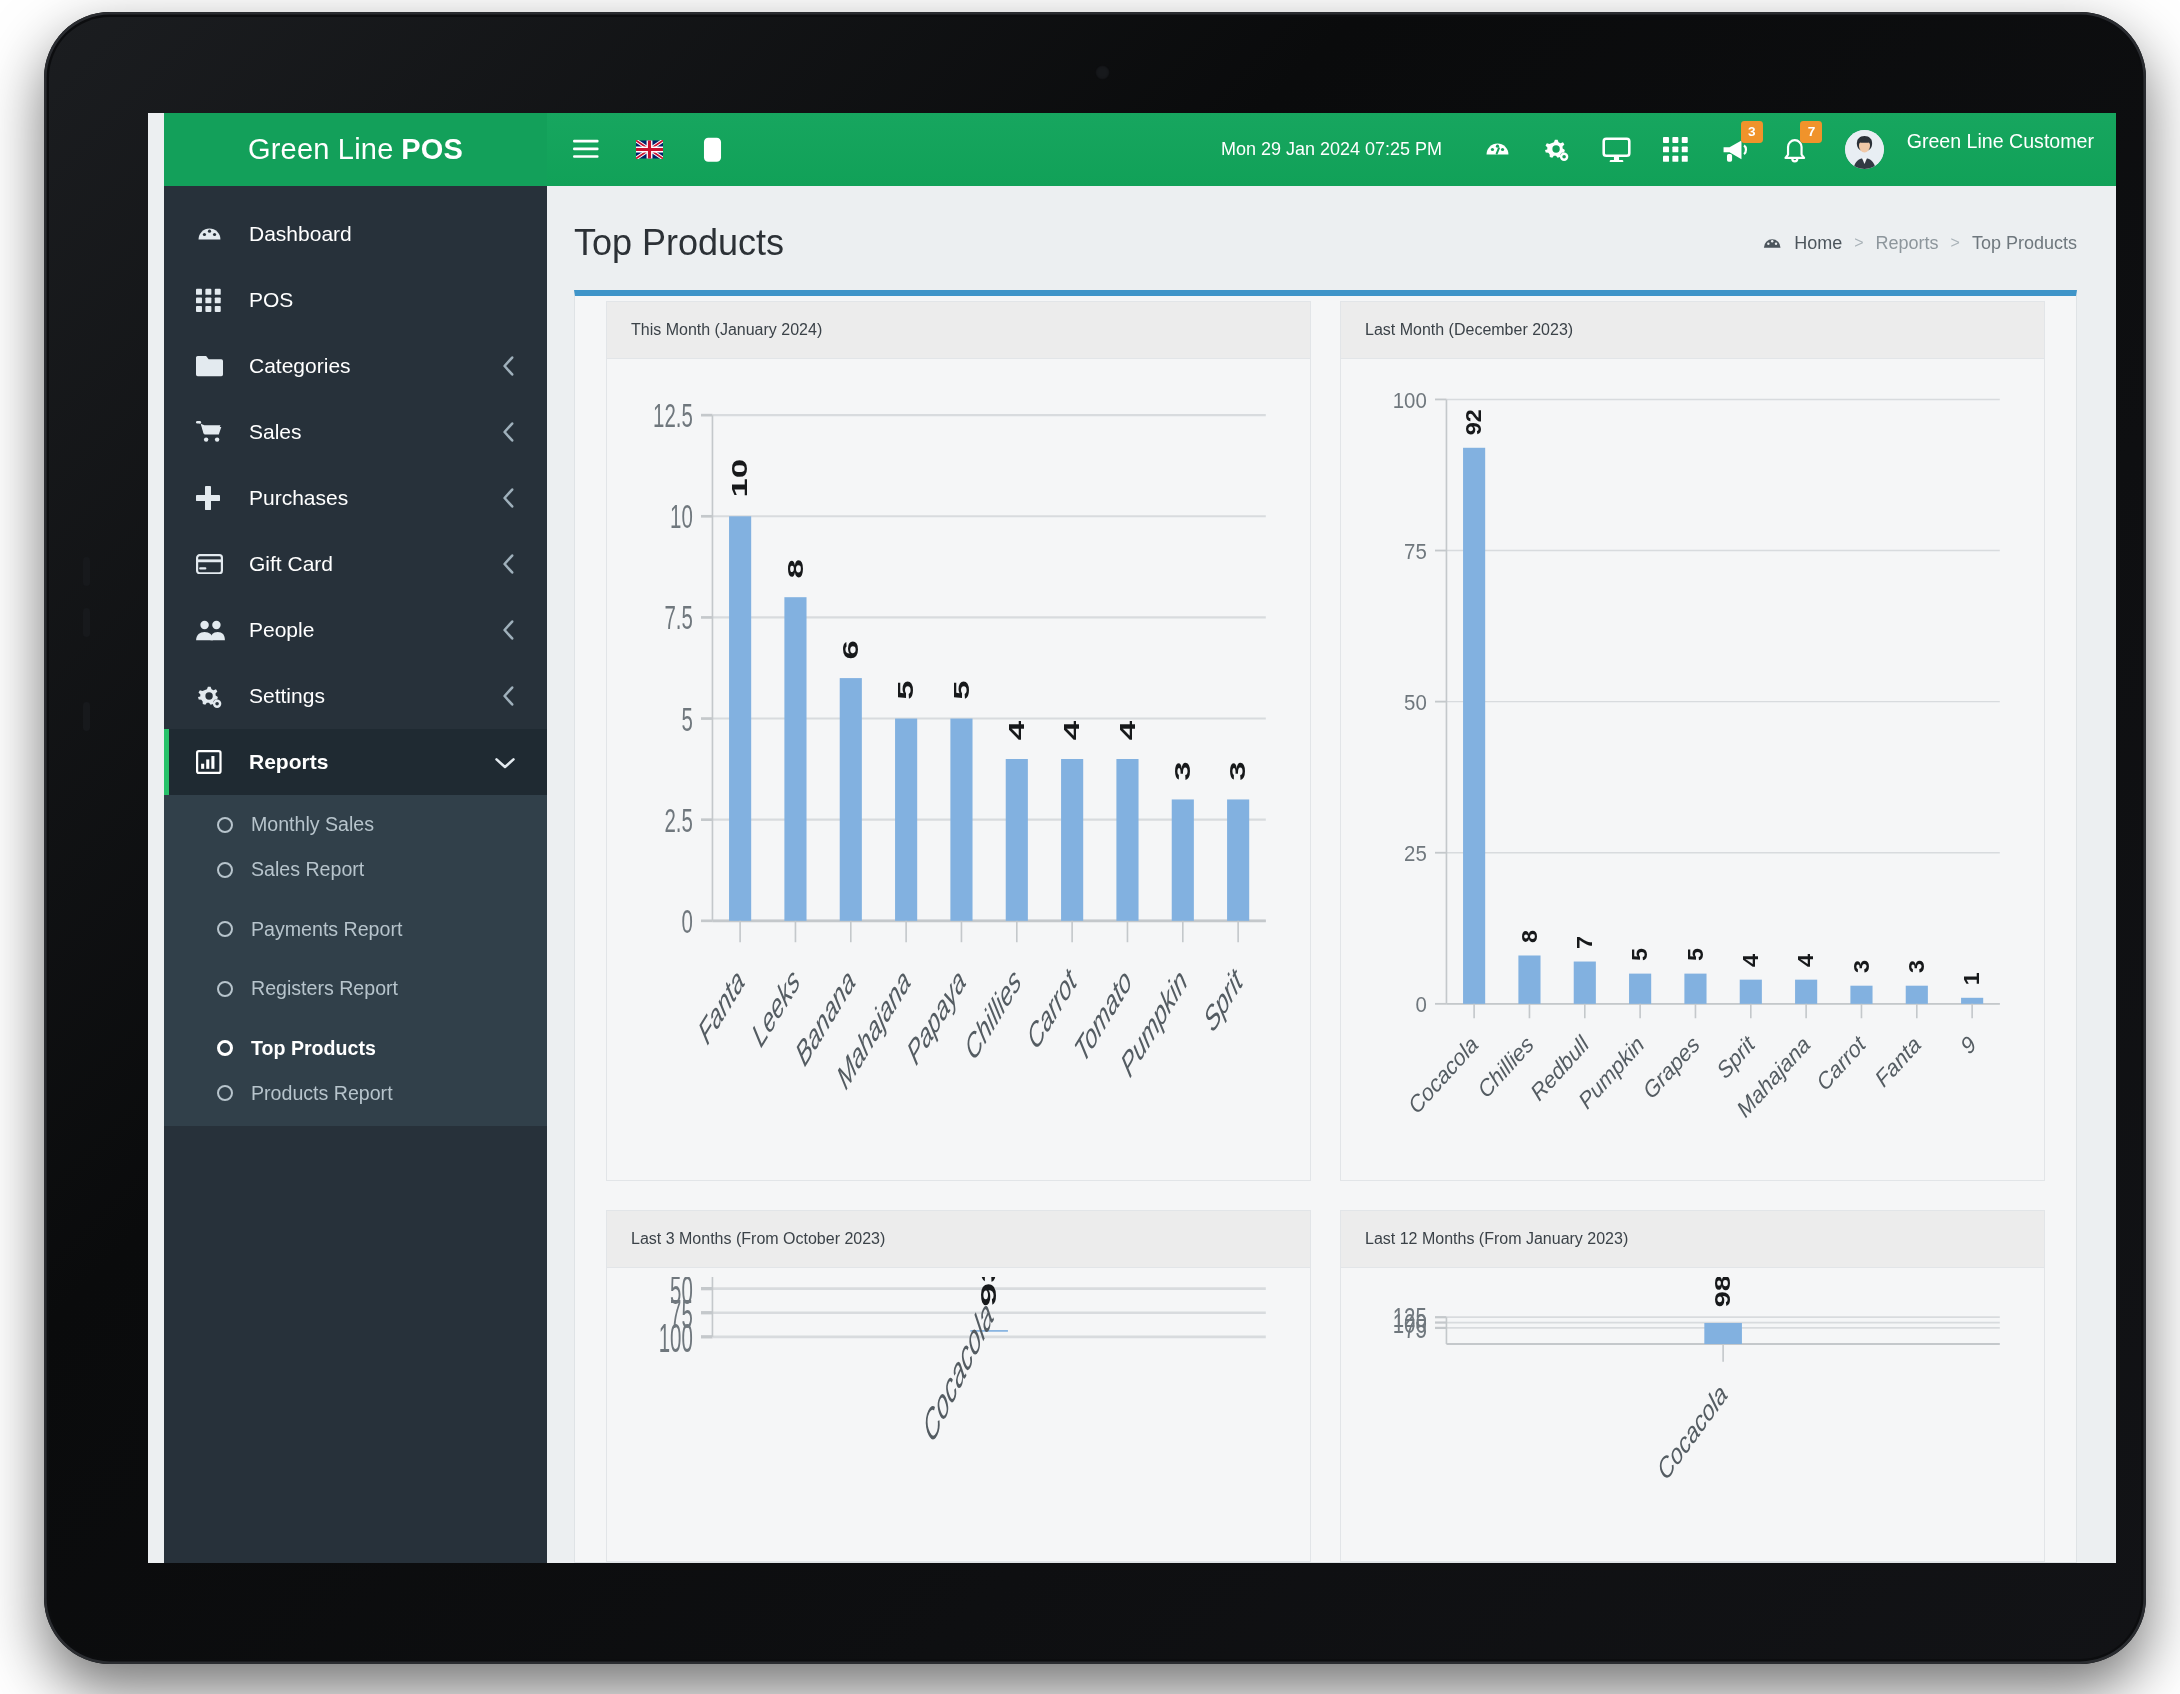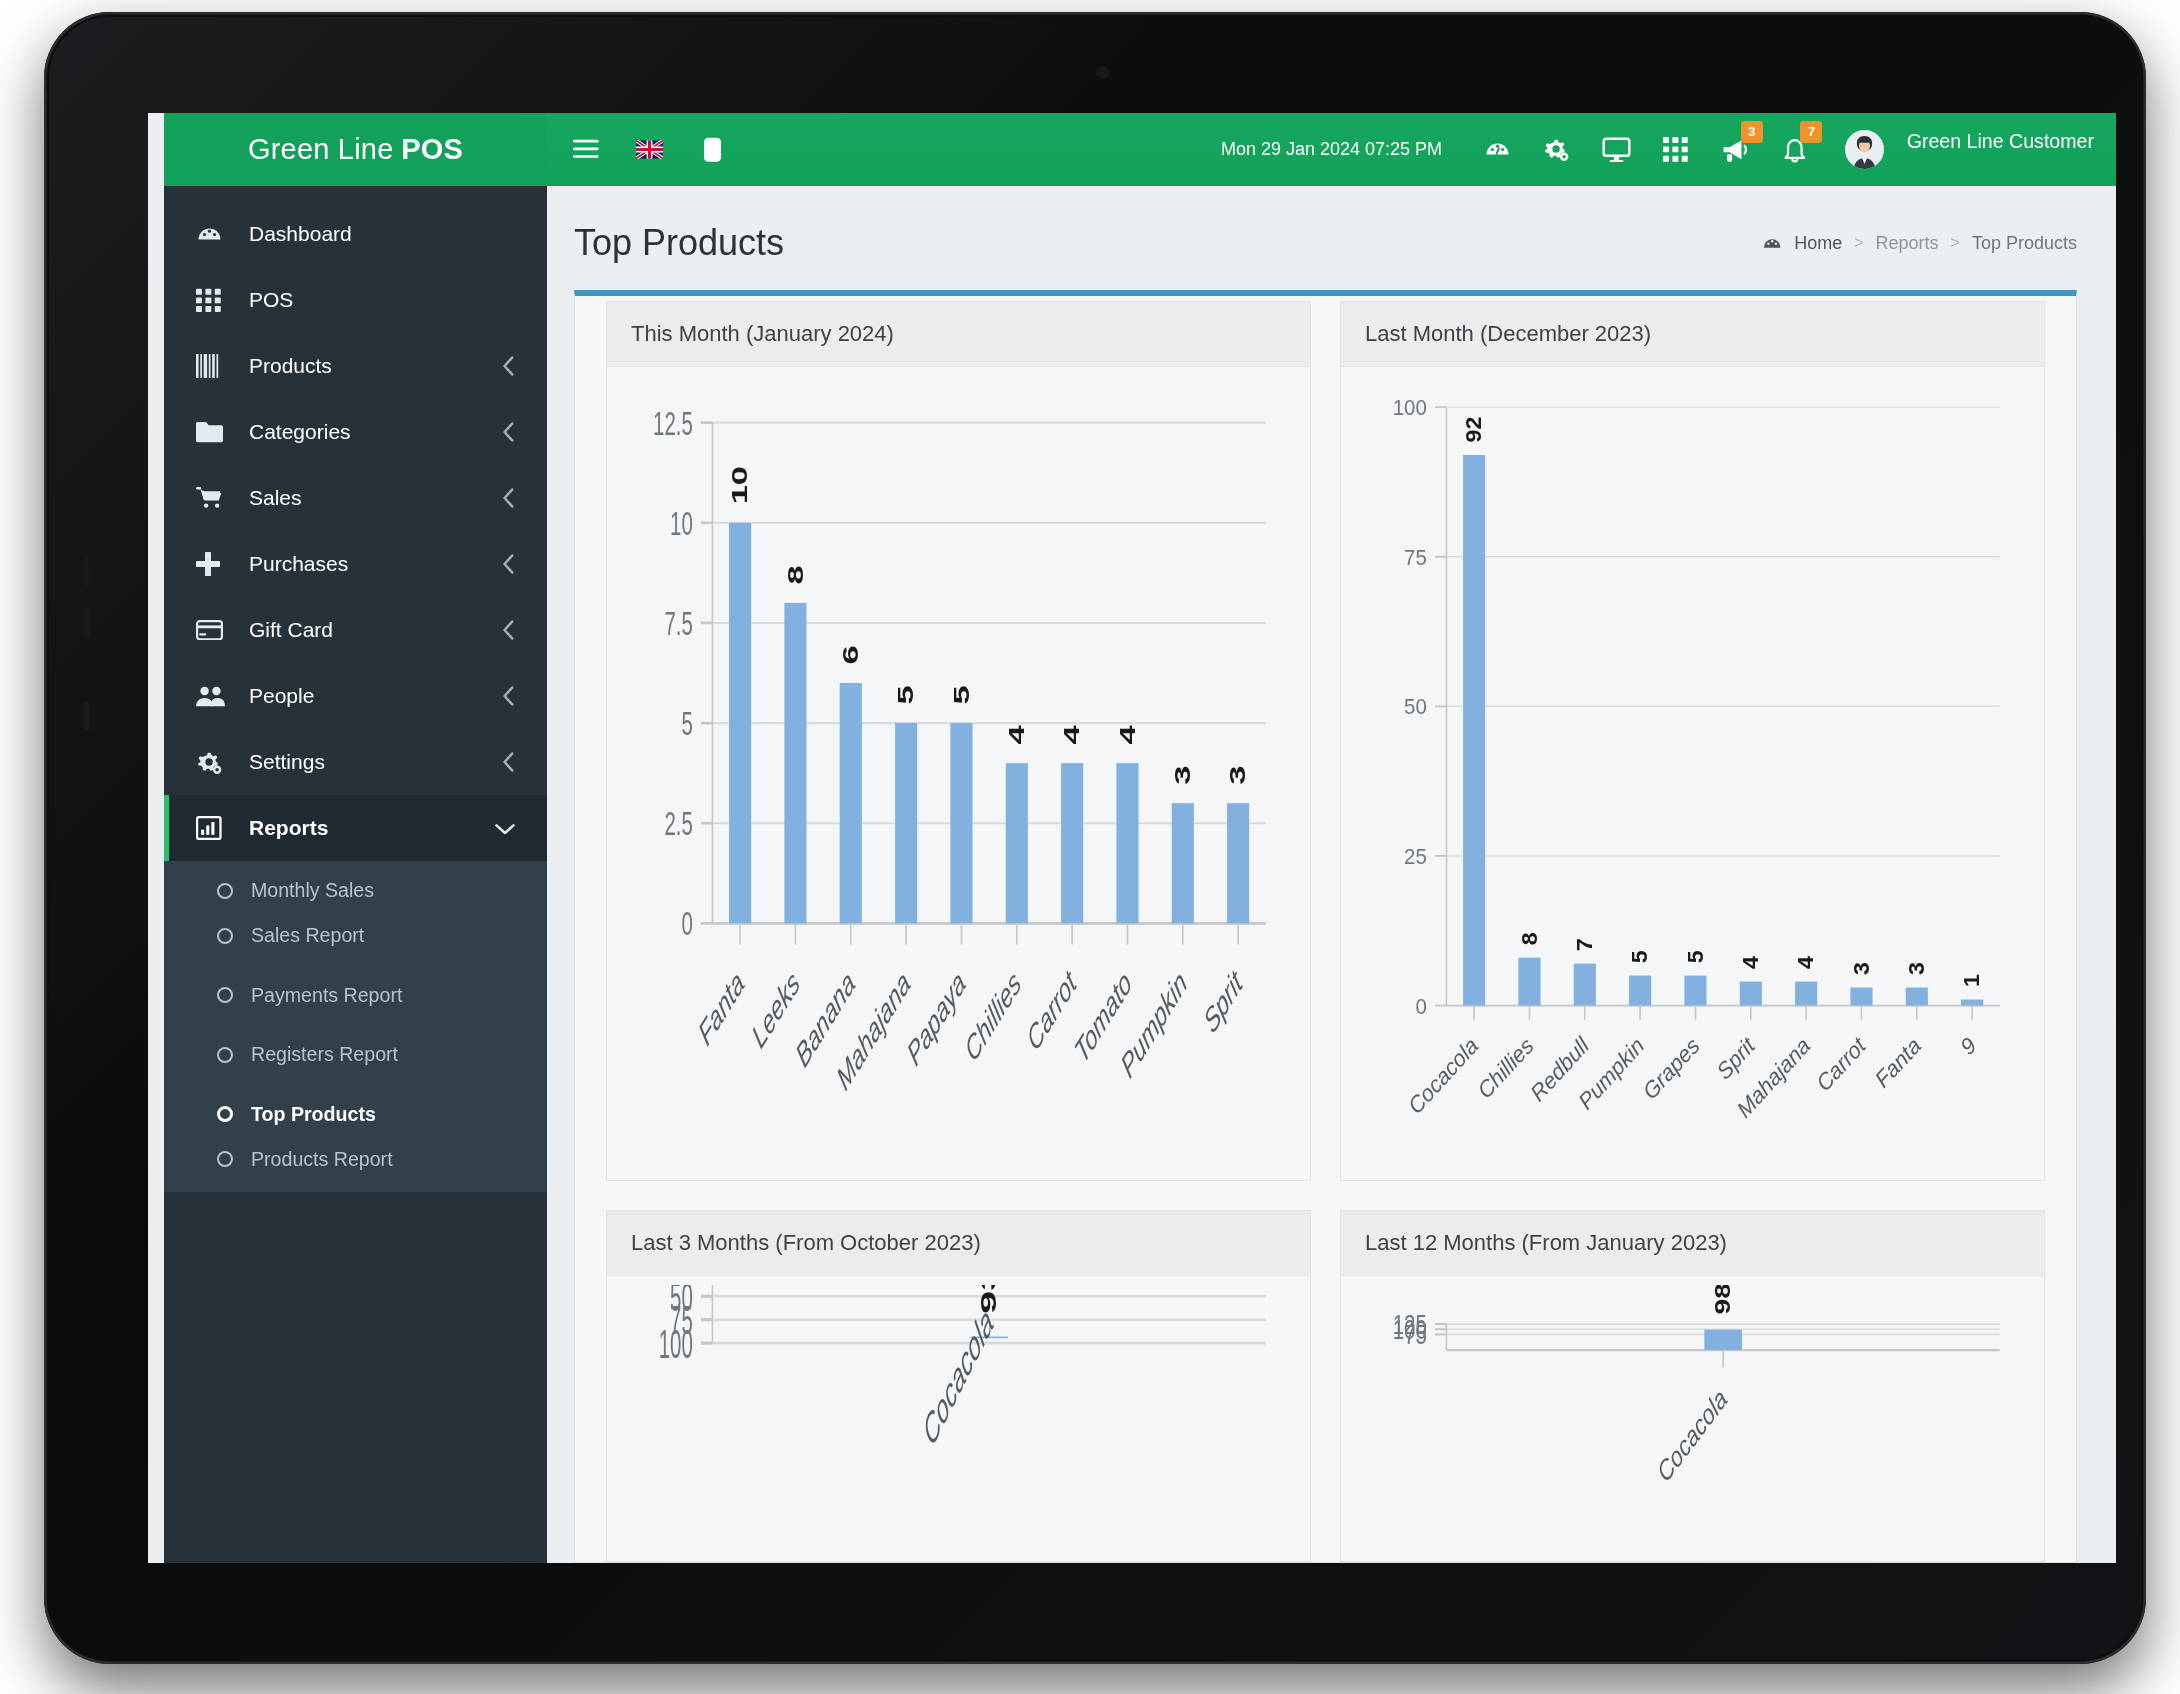--- a/index.html
+++ b/index.html
@@ -176,21 +176,21 @@
   .chart-card {
     background: #f5f6f7;
     border: 0.9px solid #e2e5e8;
     display: flex; flex-direction: column;
     min-height: 0;
   }
   .chart-card-head {
     background: #ececec;
     border-bottom: 0.9px solid #e2e5e8;
     padding: 19px 24px;
-    font-size: 22px; color: #3b4248;
+    font-size: 16px; color: #3b4248;
   }
   .chart-card-body { flex: 1; min-height: 0; padding: 8.5px 12px 5.1px 8.5px; }
   .chart-card-body svg { width: 100%; height: 100%; display: block; }
 
   .grid-line { stroke: #d8dbde; stroke-width: 1.6; }
   .axis-line { stroke: #c4c8cb; stroke-width: 2; }
   .tick-line { stroke: #c4c8cb; stroke-width: 2; }
   .ytick-text { fill: #6f777d; font-size: 25px; font-family: "Liberation Sans", sans-serif; }
   .bar-value { fill: #17191b; font-size: 26px; font-weight: 700; font-family: "Liberation Sans", sans-serif; }
   .cat-text { fill: #545c62; font-size: 26px; font-family: "Liberation Sans", sans-serif; font-style: italic; }
@@ -337,38 +337,20 @@
                   <rect x="11" y="11" width="7" height="7" rx="1"></rect>
                   <rect x="22" y="11" width="7" height="7" rx="1"></rect>
                 <rect x="0" y="21" width="7" height="7" rx="1"></rect>
                   <rect x="11" y="21" width="7" height="7" rx="1"></rect>
                   <rect x="22" y="21" width="7" height="7" rx="1"></rect>
               </svg>
             </span>
             <span class="mi-label">POS</span>
           </div>
 
-          <div class="menu-item">
-            <span class="mi-icon">
-              <svg width="25.6" height="24" viewBox="0 0 30 28" fill="#e3eaef">
-                <rect x="0" y="0" width="3" height="28"></rect>
-                  <rect x="5" y="0" width="2" height="28"></rect>
-                <rect x="9" y="0" width="4" height="28"></rect>
-                  <rect x="15" y="0" width="2" height="28"></rect>
-                <rect x="19" y="0" width="3" height="28"></rect>
-                  <rect x="24" y="0" width="2" height="28"></rect>
-              </svg>
-            </span>
-            <span class="mi-label">Products</span>
-            <span class="mi-caret">
-              <svg width="13.6" height="22" viewBox="0 0 16 26" fill="none" stroke="#9fb0bb" stroke-width="3" stroke-linecap="round" stroke-linejoin="round">
-                  <path d="M12 3L3 13l9 10"></path>
-                </svg>
-            </span>
-          </div>
 
           <div class="menu-item">
             <span class="mi-icon">
               <svg width="27" height="22" viewBox="0 0 32 26" fill="#e3eaef">
                   <path d="M0 3a2 2 0 0 1 2-2h10l3 4h15a2 2 0 0 1 2 2v16a2 2 0 0 1-2 2H2a2 2 0 0 1-2-2z"></path>
                 </svg>
             </span>
             <span class="mi-label">Categories</span>
             <span class="mi-caret">
               <svg width="13.6" height="22" viewBox="0 0 16 26" fill="none" stroke="#9fb0bb" stroke-width="3" stroke-linecap="round" stroke-linejoin="round">

